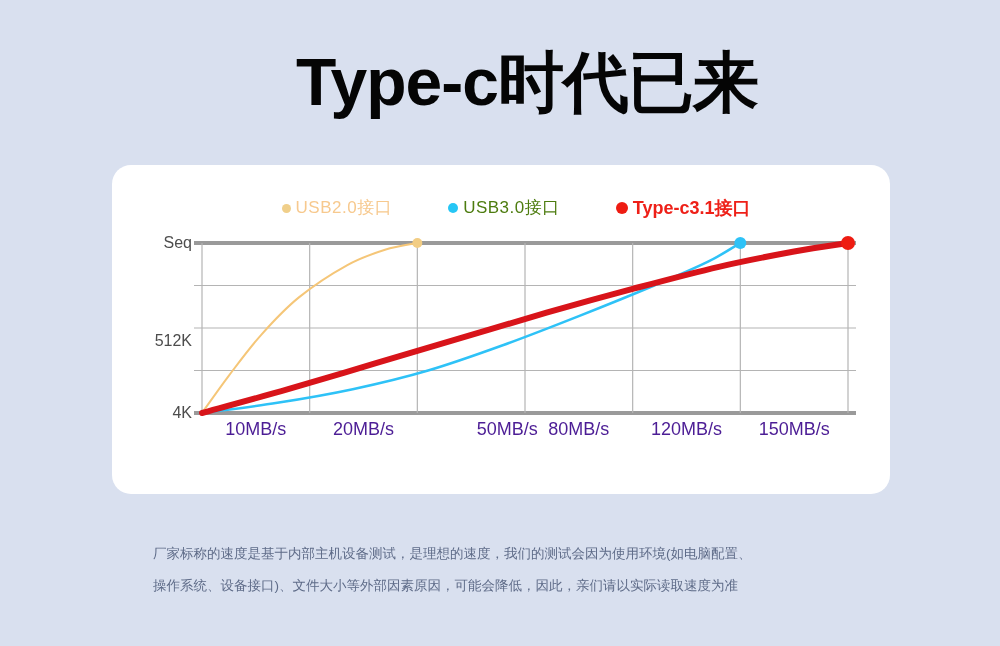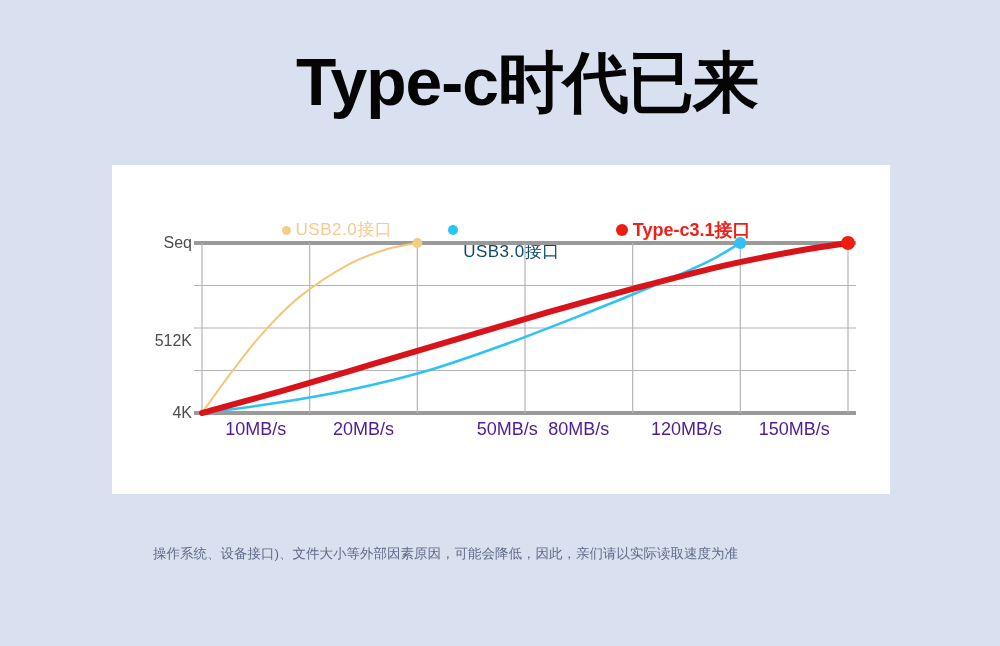--- a/index.html
+++ b/index.html
@@ -32,20 +32,21 @@
   }
 
   
   #chart-card {
     position: absolute;
     left: 112px;
     top: 165px;
     width: 778px;
     height: 329px;
     background: #ffffff;
+    border-radius: 19px;
   }
 
   
   #chart-legend {
     position: absolute;
     left: 0;
     top: 33px;
     width: 778px;
     display: flex;
     justify-content: center;
@@ -74,21 +75,21 @@
   .legend-item.series-usb20 .legend-dot {
     width: 9px; height: 9px; background: #f0cf8a;
   }
   .legend-item.series-usb20 .legend-label {
     color: #f7c98e; font-weight: normal; letter-spacing: .5px;
   }
   .legend-item.series-usb30 .legend-dot {
     width: 10px; height: 10px; background: #26c6f5;
   }
   .legend-item.series-usb30 .legend-label {
-    color: #0c4a6e; font-weight: normal; letter-spacing: .5px; margin-top: 44px;
+    color: #4d7c0f; font-weight: normal; letter-spacing: .5px;
   }
   .legend-item.series-typec .legend-dot {
     width: 12px; height: 12px; background: #ee1c12;
   }
   .legend-item.series-typec .legend-label {
     color: #ee2018; font-weight: bold; font-size: 18px;
   }
 
   
   #plot-area {
@@ -216,14 +217,15 @@
       <div class="tick-text" style="left: 161.5px;">20MB/s</div>
       <div class="tick-text" style="left: 269.167px; margin-left: 36px;">50MB/s</div>
       <div class="tick-text" style="left: 376.833px;">80MB/s</div>
       <div class="tick-text" style="left: 484.5px; text-align: center;">120MB/s</div>
       <div class="tick-text" style="left: 592.167px;">150MB/s</div>
     </div>
 
 </div>
 
 <div id="caption">
+  <div>厂家标称的速度是基于内部主机设备测试，是理想的速度，我们的测试会因为使用环境(如电脑配置、</div>
   <div>操作系统、设备接口)、文件大小等外部因素原因，可能会降低，因此，亲们请以实际读取速度为准</div>
 </div>
 
 </body></html>

